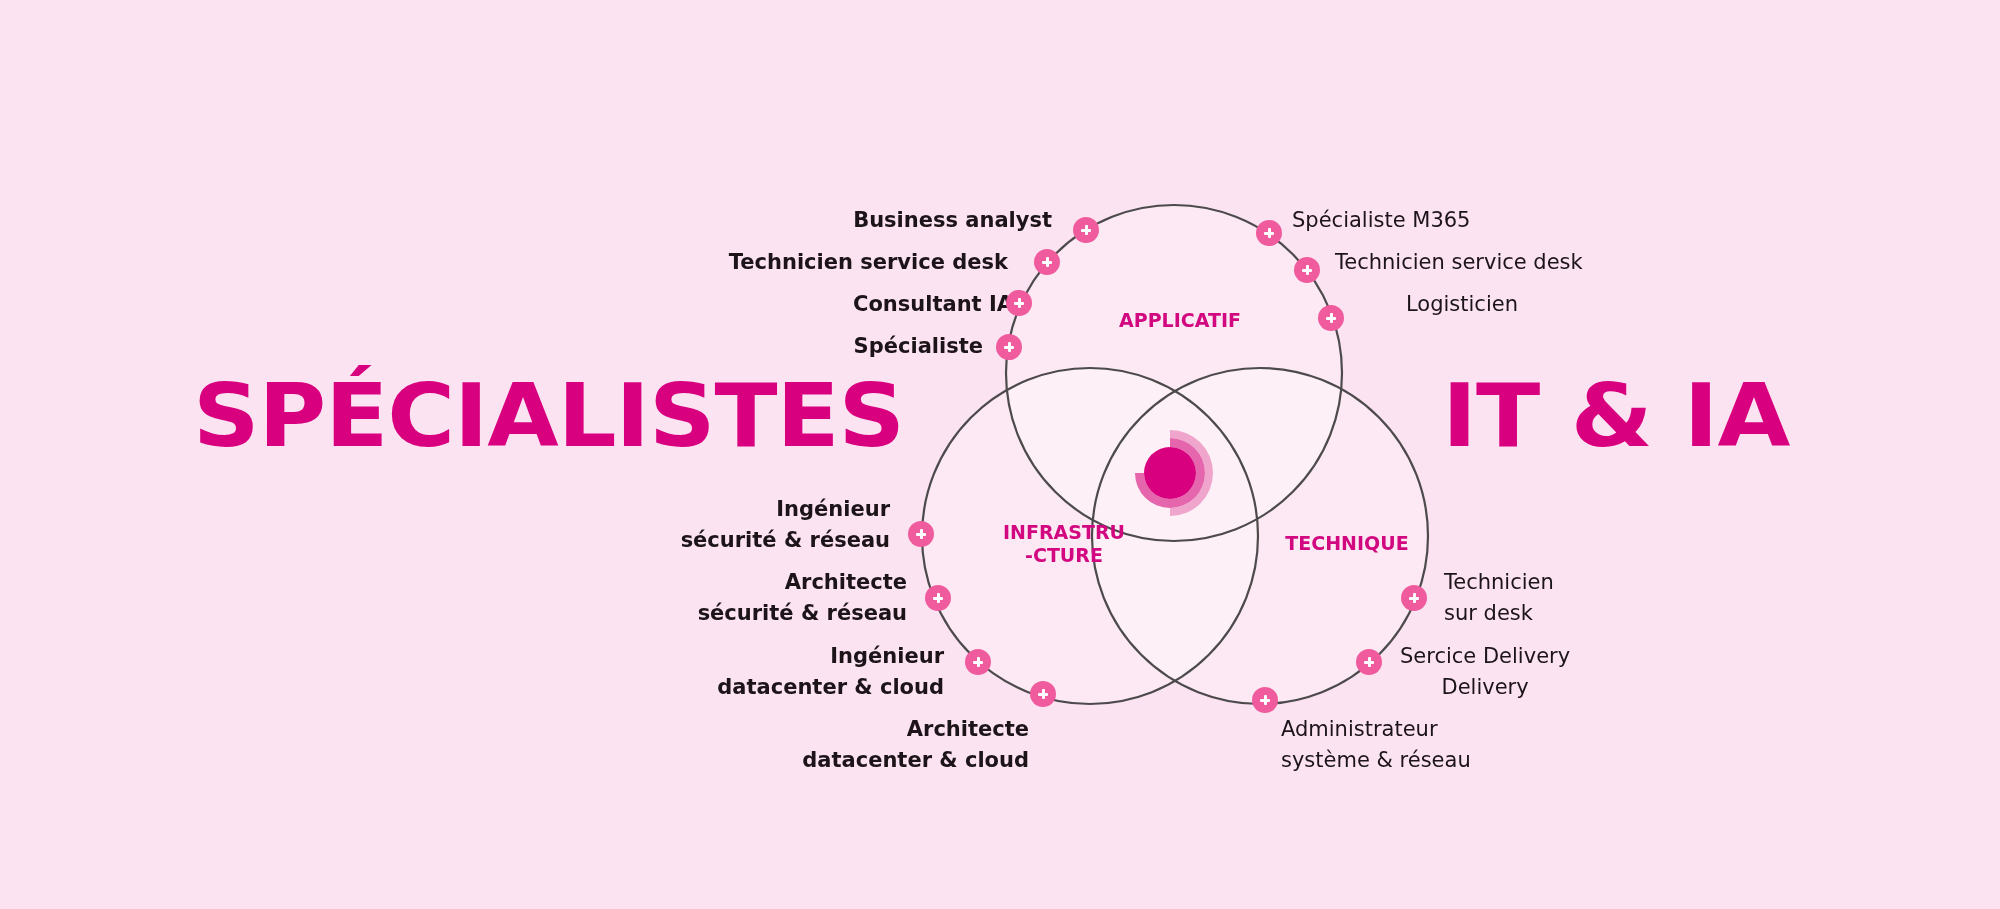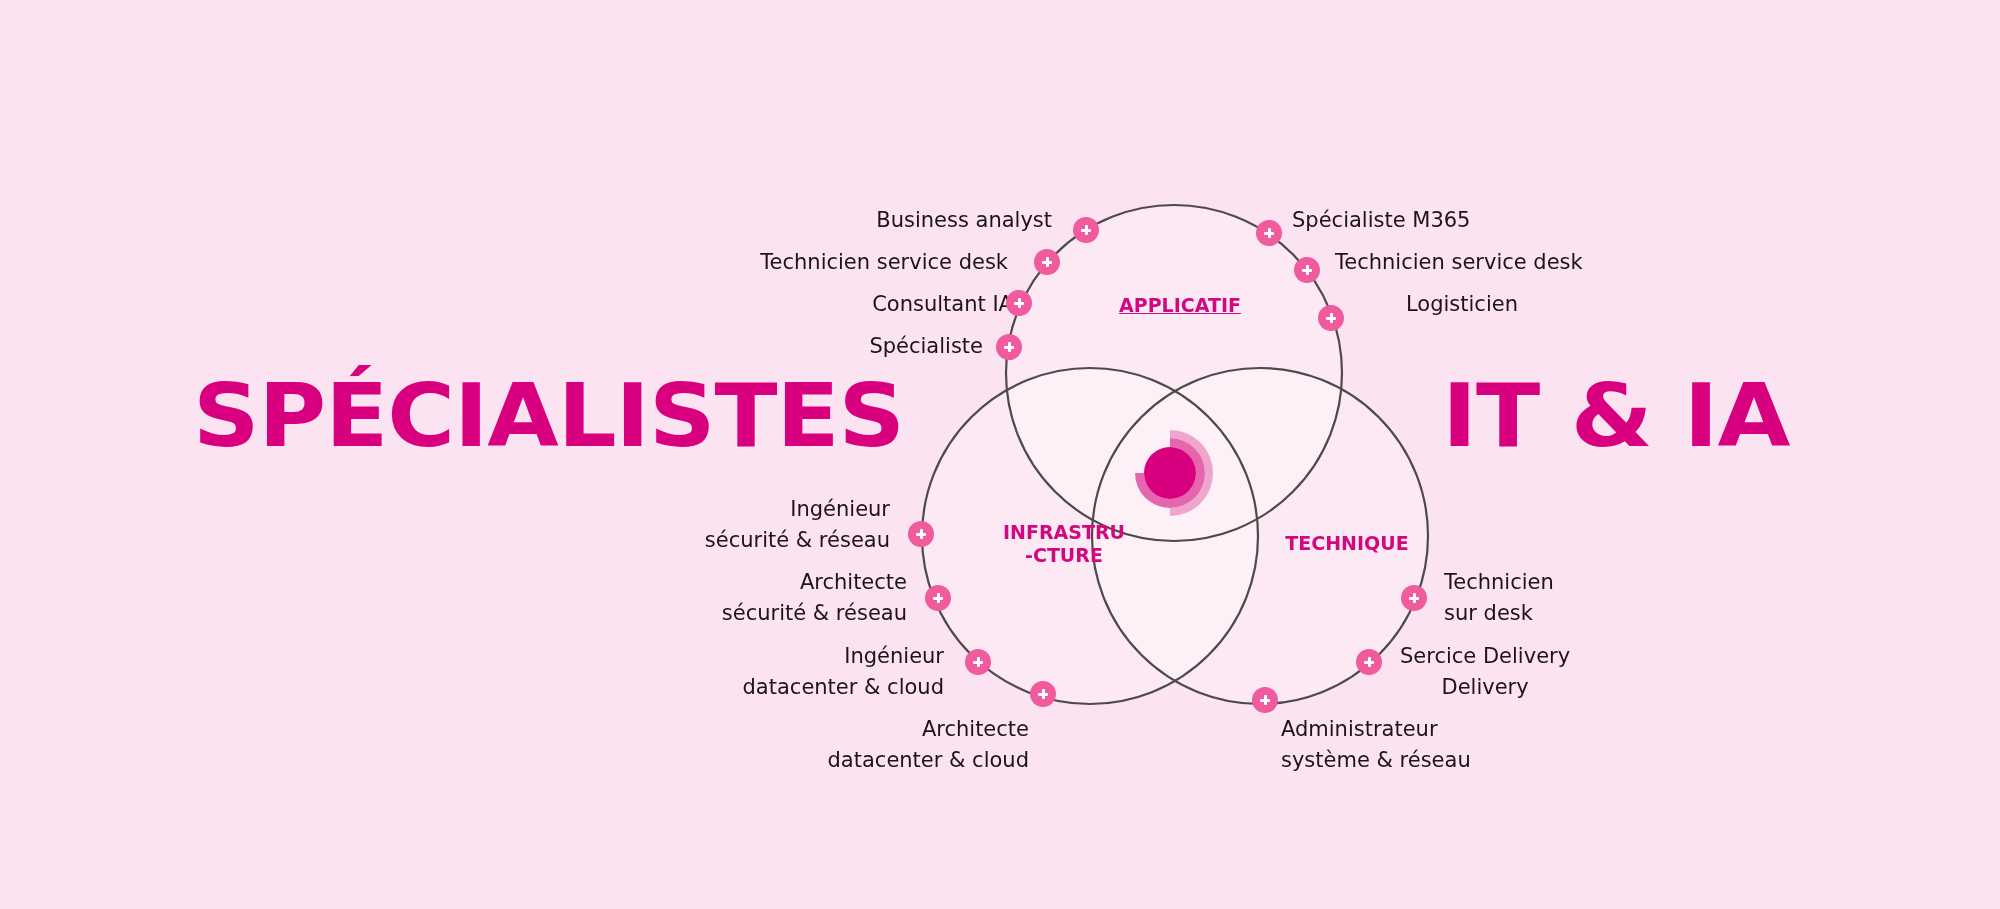--- a/index.html
+++ b/index.html
@@ -58,20 +58,21 @@
       position: absolute;
       font-family: "DejaVu Sans", "Liberation Sans", sans-serif;
       font-size: 21px;
       line-height: 31px;
       color: #1c1419;
       white-space: nowrap;
     }
     .role.right-align {
       text-align: right;
       transform: translateX(-100%);
+      font-weight: bold;
     }
     .role .line {
       display: block;
     }
     .marker {
       position: absolute;
       width: 26px;
       height: 26px;
       margin-left: -13px;
       margin-top: -13px;
@@ -134,21 +135,21 @@
 
   <g>
 
     <path d="M 1170 430 A 43 43 0 0 1 1170 516 L 1170 508 A 35 35 0 0 0 1170 438 Z" fill="#f0a5cc"></path>
 
     <path d="M 1170 438 A 35 35 0 1 1 1135 473 L 1144 473 A 26 26 0 1 0 1170 447 Z" fill="#e566ad"></path>
     <circle cx="1170" cy="473" r="26" fill="#d9007f"></circle>
   </g>
 </svg>
 
-<div class="zone-label" style="left:1180px; top:294px;text-decoration:underline;">APPLICATIF</div>
+<div class="zone-label" style="left:1180px; top:309px;">APPLICATIF</div>
 <div class="zone-label" style="left:1064px; top:521px;">
   <span style="display:block">INFRASTRU</span>
   <span style="display:block">-CTURE</span>
 </div>
 <div class="zone-label" style="left:1347px; top:532px;">TECHNIQUE</div>
 
 <div class="role right-align" style="left:1052px; top:205px;">
   <span class="line">Business analyst</span>
 </div>
 <div class="marker" style="left:1086px; top:230px;"></div>

